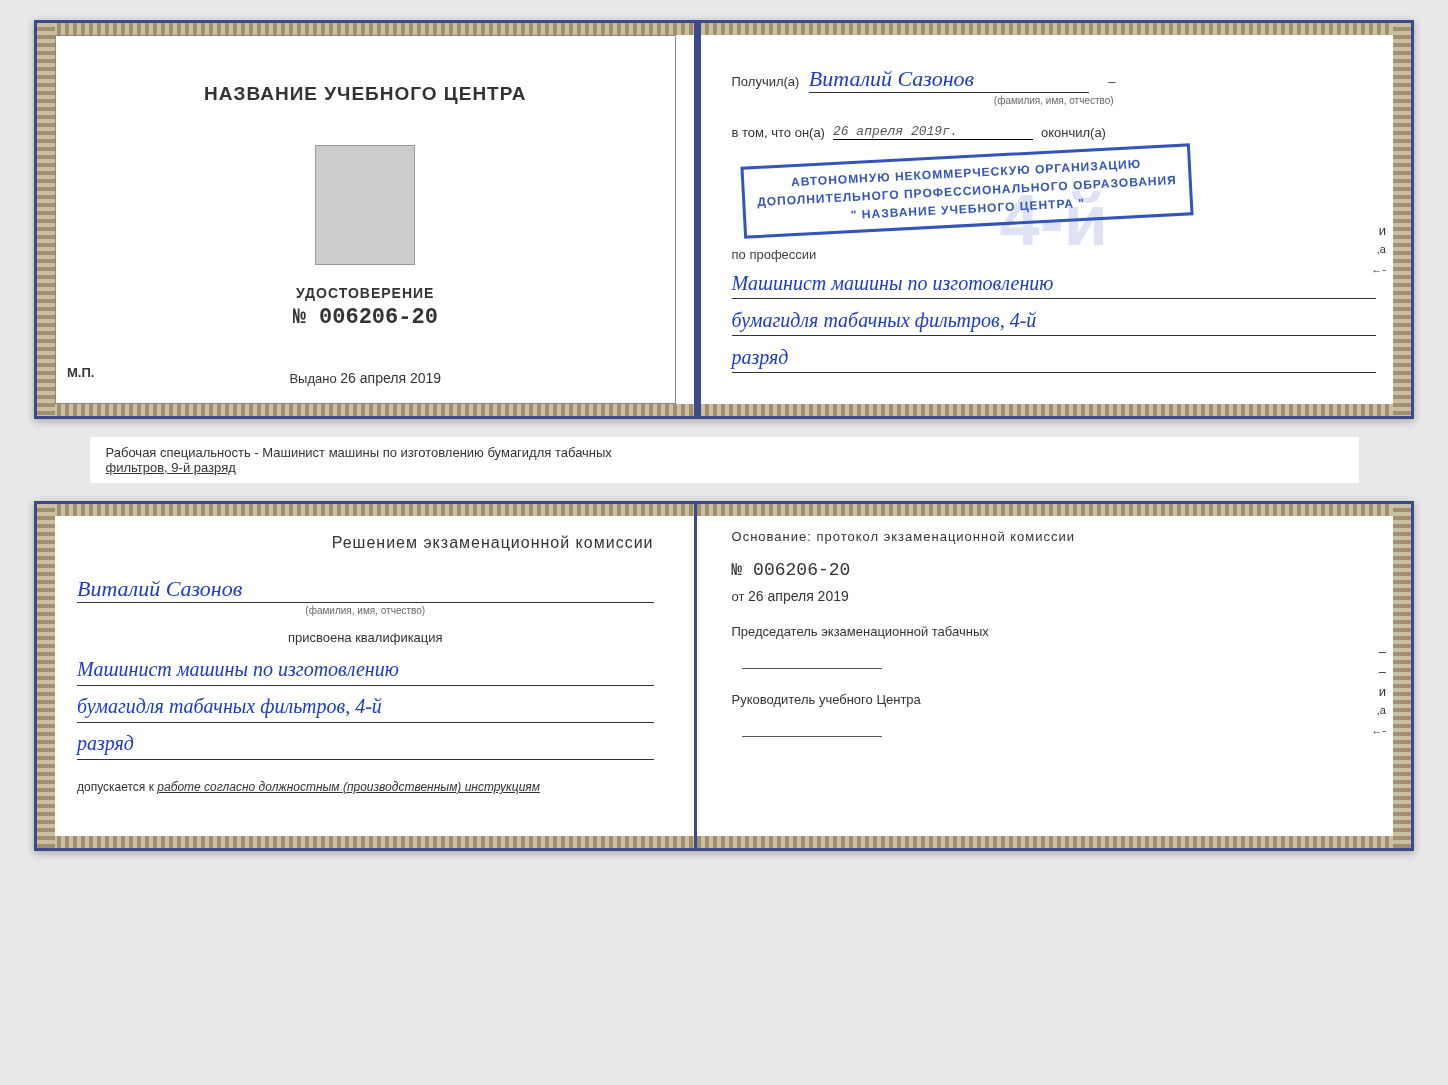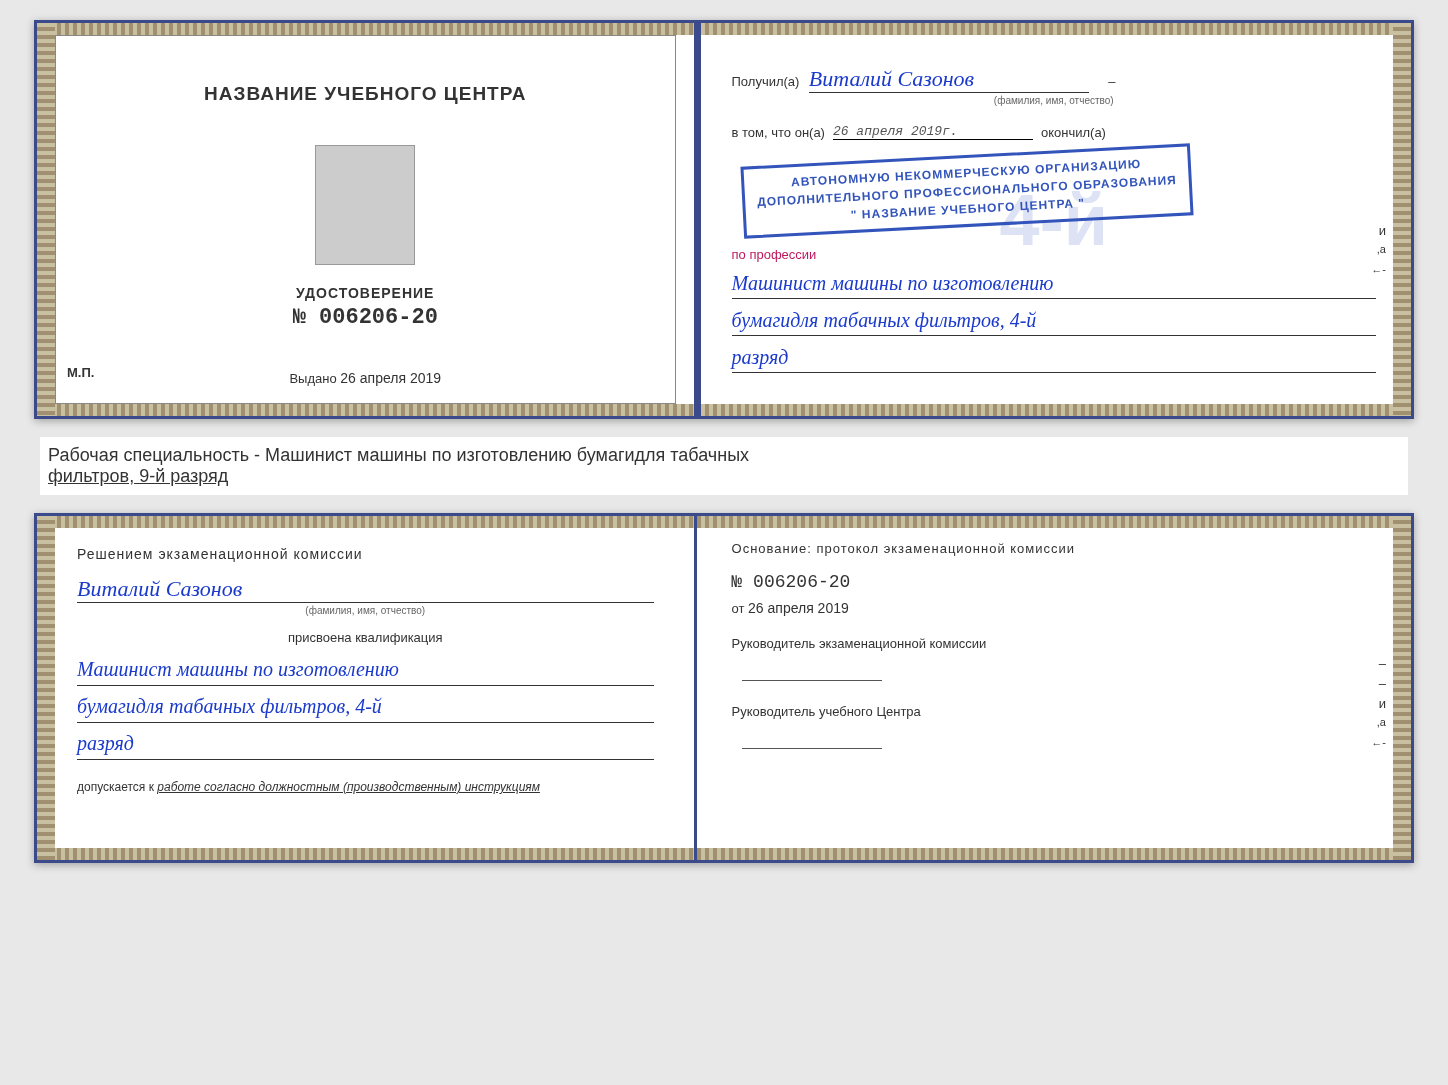--- a/index.html
+++ b/index.html
@@ -215,41 +215,41 @@
       letter-spacing: 1px;
       text-align: center;
       line-height: 1.5;
       margin-top: 5px;
       transform: rotate(-3deg);
       margin-left: 10px;
     }
 
     .profession-label {
       font-size: 13px;
-      color: #be185d;
+      color: #404040;
       margin-top: 18px;
     }
 
     .profession-name {
       font-family: 'Georgia', serif;
       font-style: italic;
       font-size: 20px;
       color: #1a3acc;
       border-bottom: 1px solid #333;
       display: block;
       margin-top: 6px;
       line-height: 1.5;
     }
 
     
     .info-bar {
-      width: 1368px;
+      width: 1269px;
       background: #fff;
-      padding: 8px 8px;
-      font-size: 18px;
+      padding: 8px 16px;
+      font-size: 13px;
       color: #333;
     }
 
     .info-bar .underlined {
       text-decoration: underline;
       color: #333;
     }
 
     
     .cert-bottom {
@@ -269,25 +269,25 @@
       position: relative;
     }
 
     .cert-bottom-right {
       width: 52%;
       padding: 25px 35px;
       position: relative;
     }
 
     .section-title {
-      font-size: 14px;
-      color: #333;
-      margin-bottom: 14px;
+      font-size: 16px;
+      color: #333;
+      margin-bottom: 24px;
       letter-spacing: 1px;
-      text-align: left;
+      text-align: right;
     }
 
     .handwritten-name {
       font-family: 'Georgia', serif;
       font-style: italic;
       font-size: 22px;
       color: #1a3acc;
       border-bottom: 1px solid #333;
       display: block;
       margin-bottom: 2px;
@@ -501,21 +501,21 @@
     <div class="osnov-label">Основание: протокол экзаменационной комиссии</div>
 
     <div class="protocol-num">№ 006206-20</div>
 
     <div class="ot-date">
       <span>от</span>
       <span style="font-size:14px;">26 апреля 2019</span>
     </div>
 
     <div class="signature-section">
-      <div>Руководитель экзаменационной комиссии</div>
+      <div>Председатель экзаменационной табачных</div>
       <div style="margin-top: 18px; margin-bottom:8px;">
         <span class="sig-line"></span>
       </div>
     </div>
 
     <div class="signature-section" style="margin-top: 20px;">
       <div>Руководитель учебного Центра</div>
       <div style="margin-top: 18px;">
         <span class="sig-line"></span>
       </div>

